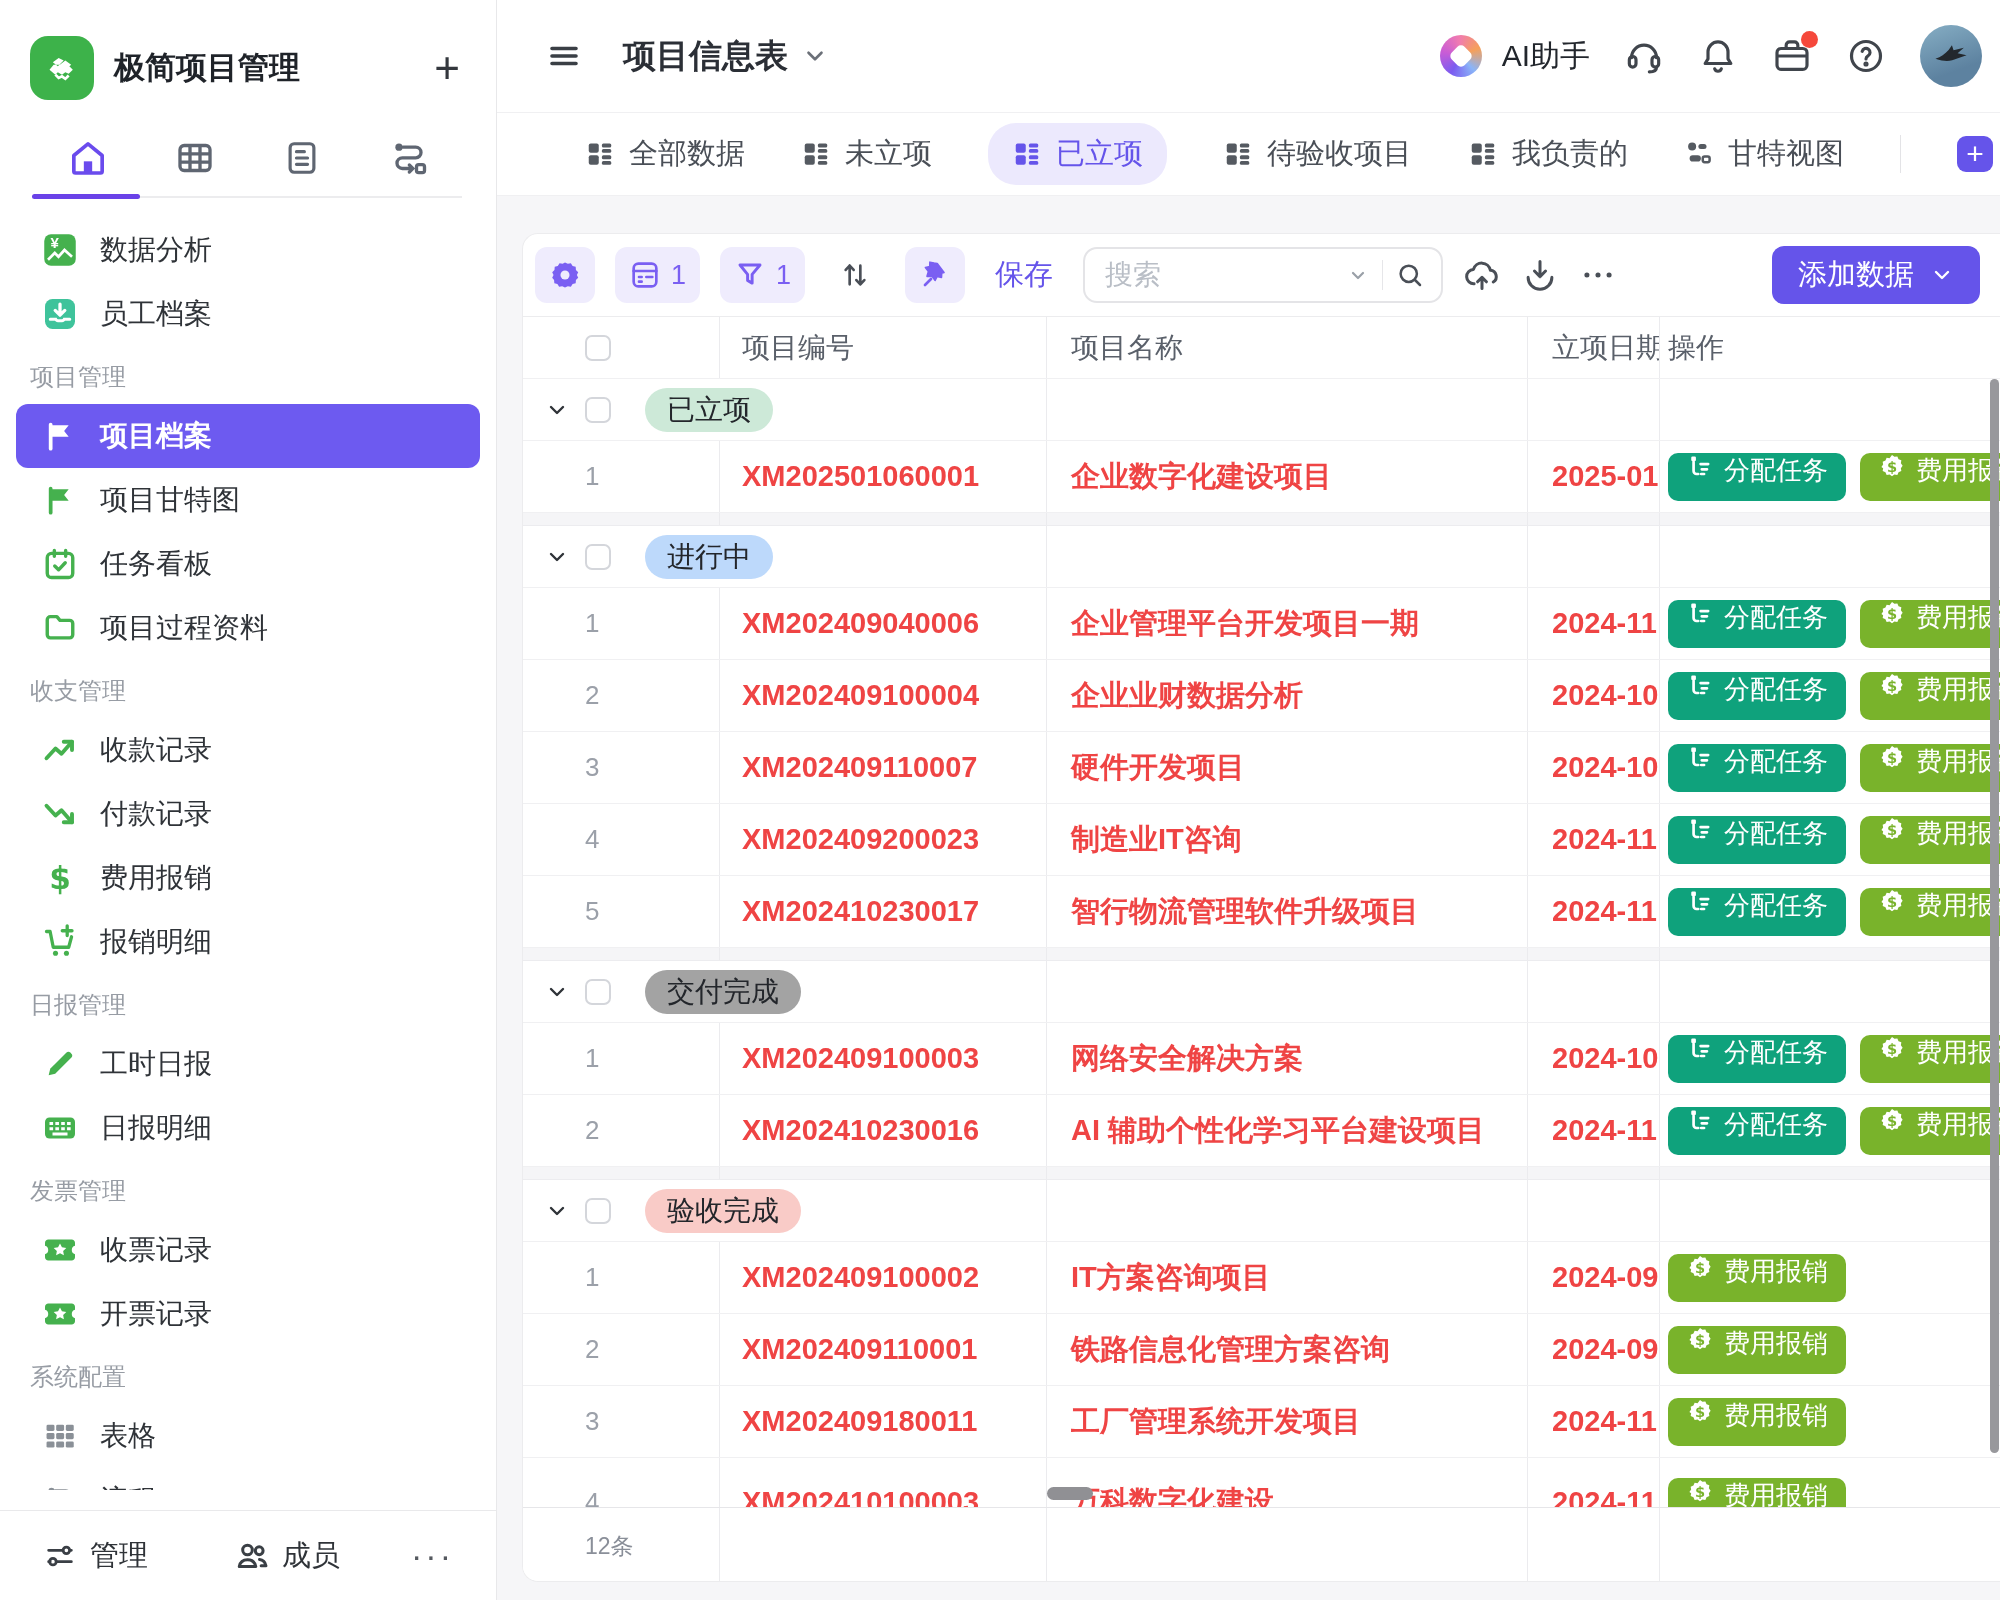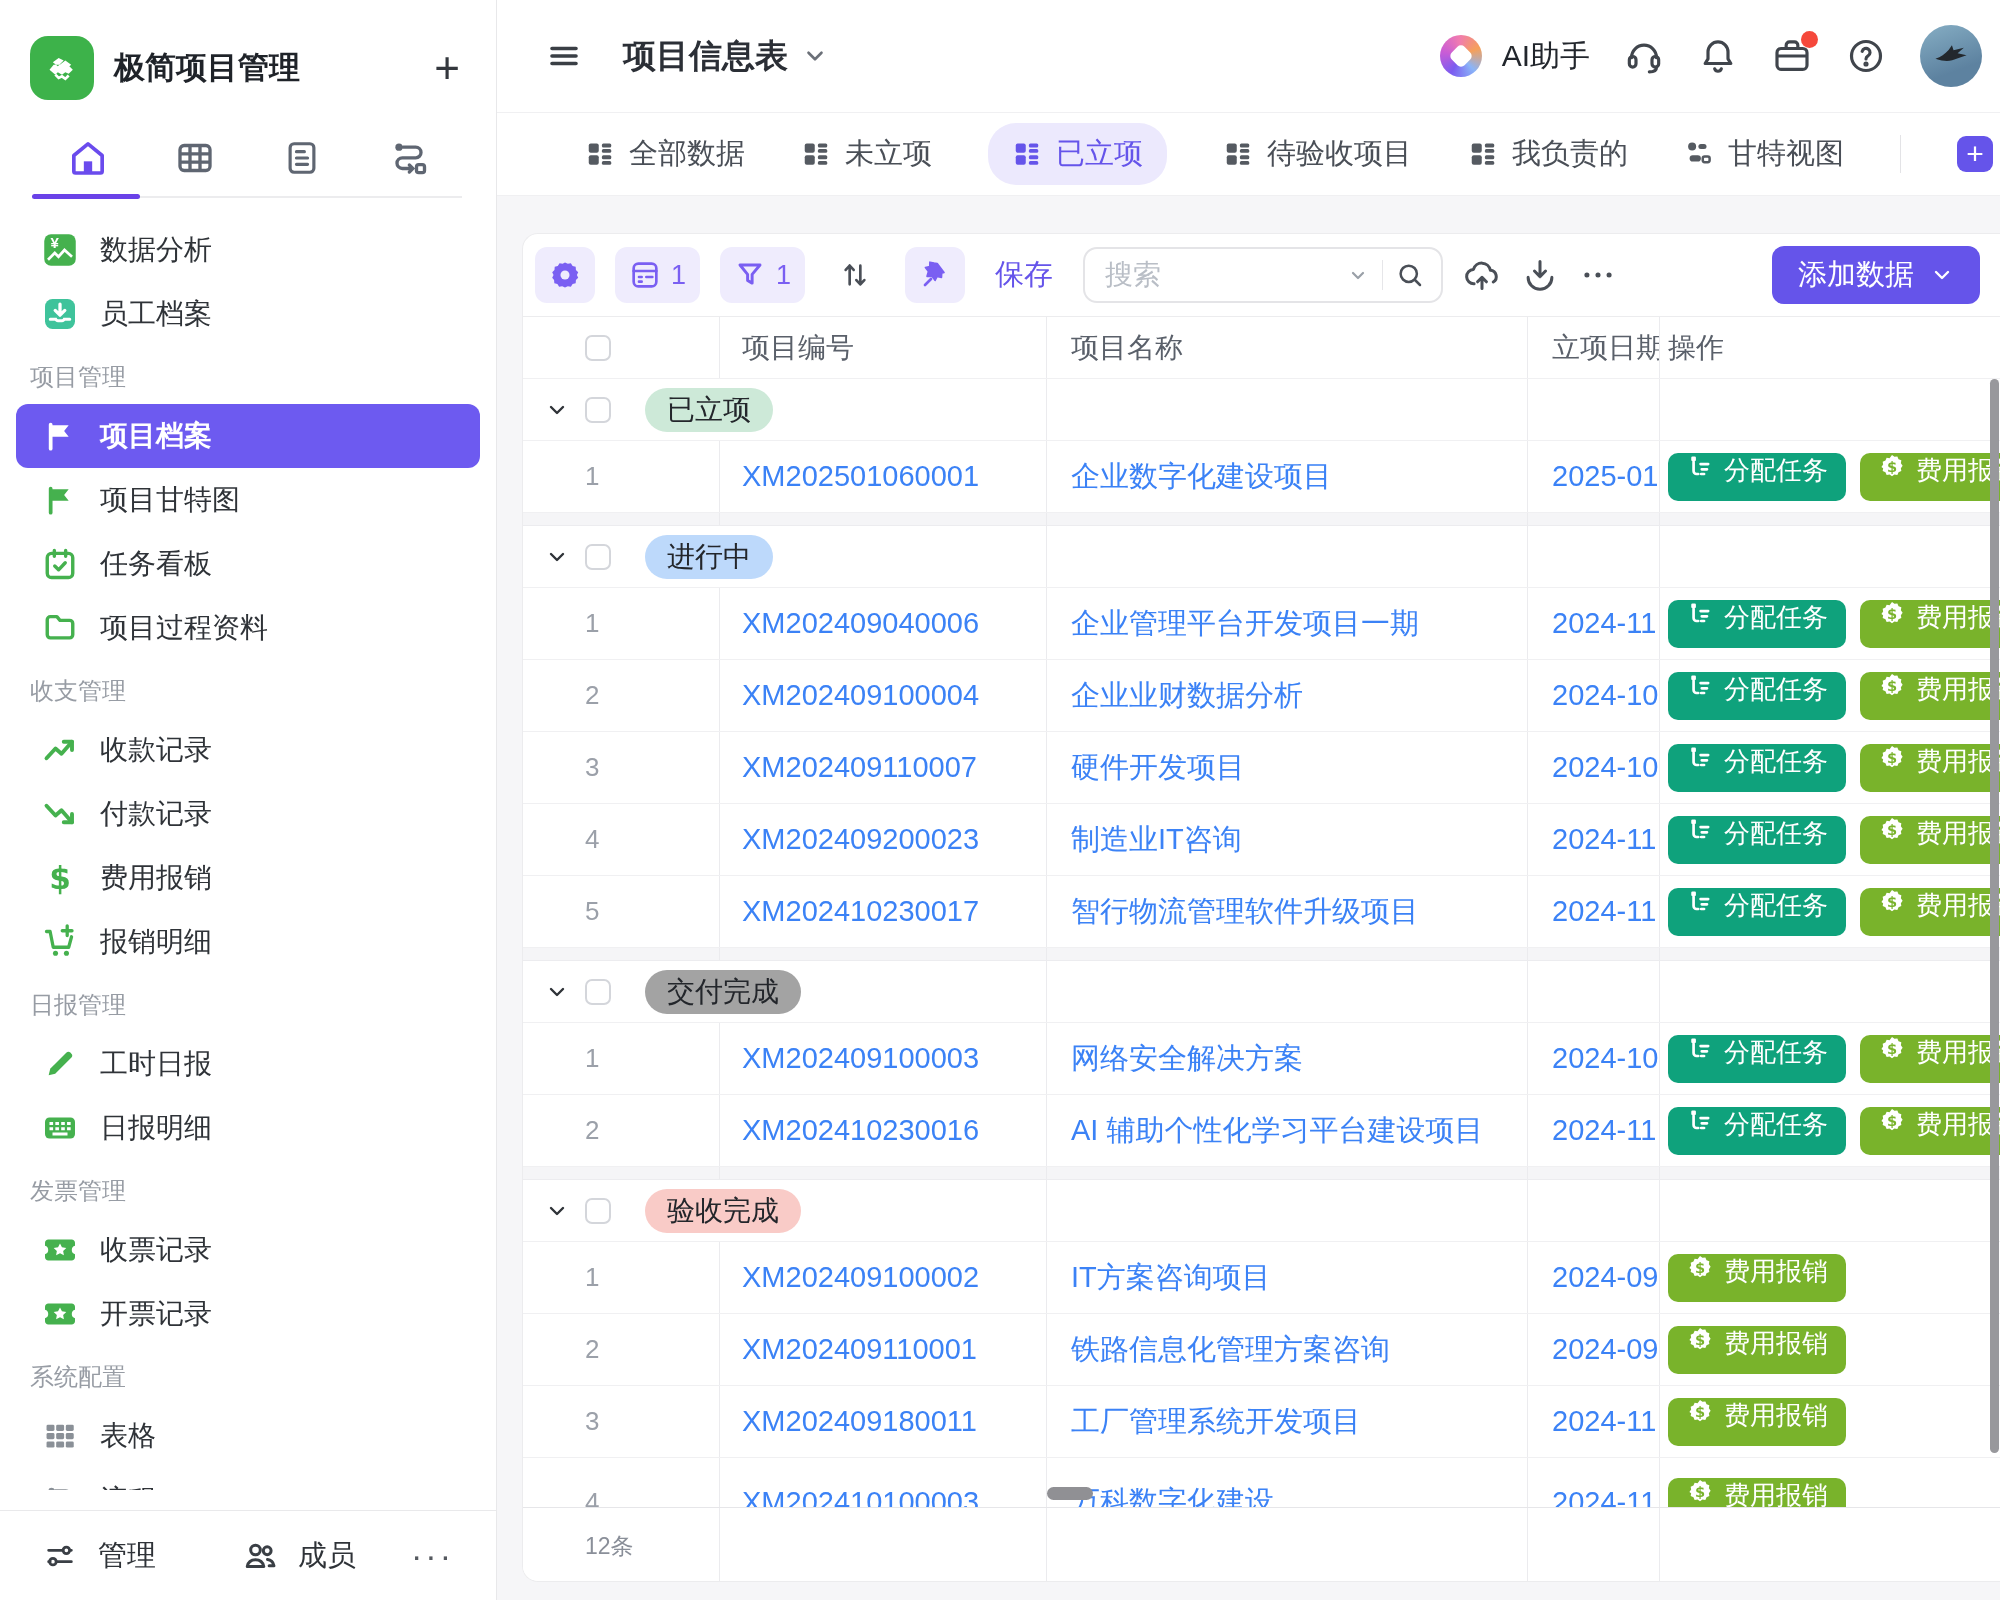--- a/index.html
+++ b/index.html
@@ -21,21 +21,21 @@
   .icon-tabs .active-bar { position:absolute; left:32px; bottom:-1px; width:108px; height:5px; border-radius:3px; background:#6a42e8; }
   .menu { padding-top:20px; height:1292px; overflow:hidden; }
   .menu-section { height:58px; line-height:62px; padding-left:30px; font-size:24px; color:#979ca4; }
   .menu-item { height:64px; margin:0 16px; padding-left:26px; border-radius:12px; display:flex; align-items:center; gap:22px; font-size:28px; color:#2f3338; cursor:default; }
   .menu-item .ic { width:36px; height:36px; color:#45b14e; }
   .menu-item .ic.gray { color:#8a9097; }
   .menu-item.active { background:#6d5af0; color:#fff; font-weight:700; }
   .menu-item.active .ic { color:#fff; }
   .side-bottom { position:absolute; left:0; right:0; bottom:0; height:90px; background:#fff; border-top:1px solid #e9e9eb; display:flex; align-items:center; padding:0 42px; gap:16px; font-size:29px; color:#2f3338; }
   .side-bottom .ic { width:36px; height:36px; color:#3a3f45; }
-  .side-bottom .grp { display:flex; align-items:center; gap:20px; }
+  .side-bottom .grp { display:flex; align-items:center; gap:12px; }
   .side-bottom .grp + .grp { margin-left:70px; }
   .side-more { margin-left:auto; font-size:34px; letter-spacing:3px; color:#55595f; }
 
   
   .main { flex:1; display:flex; flex-direction:column; min-width:0; }
   .top-header { height:113px; flex:none; border-bottom:1px solid #f0f0f2; display:flex; align-items:center; padding:0 18px 0 48px; }
   .hamburger { width:38px; height:38px; color:#3a3f45; }
   .sheet-title { margin-left:40px; font-size:33px; font-weight:600; color:#2b2f36; }
   .title-chev { width:26px; height:26px; color:#6b7078; margin-left:14px; }
   .header-right { margin-left:auto; display:flex; align-items:center; gap:34px; }
@@ -84,21 +84,21 @@
   .c0 { width:197px; flex:none; padding-left:62px; }
   .c1 { width:327px; flex:none; padding-left:22px; }
   .c2 { width:481px; flex:none; padding-left:24px; }
   .c3 { width:132px; flex:none; padding-left:24px; }
   .c4 { flex:1; padding-left:8px; gap:14px; }
   .cm { width:524px; flex:none; padding-left:22px; gap:0; }
   .hrow { height:62px; color:#5a606a; font-size:28px; }
   .grow { height:62px; }
   .drow { height:72px; font-size:29px; }
   .drow .no { color:#9ba0a9; font-size:26px; }
-  .drow .c1, .drow .c2, .drow .c3 { font-weight:400; color:#3b82f6; }
+  .drow .c1, .drow .c2, .drow .c3 { font-weight:700; color:#ef4444; }
   .gap-row { height:13px; background:#f5f5f7; border-bottom:1px solid #ececef; }
   .gap-row .cell { background:#f5f5f7; }
   .cb { width:26px; height:26px; border:2px solid #d4d6db; border-radius:7px; background:#fff; flex:none; }
   .chev-sm { width:24px; height:24px; color:#2f3338; margin-right:16px; flex:none; }
   .badge { height:44px; line-height:44px; border-radius:22px; padding:0 22px; font-size:28px; font-weight:500; color:#23262b; margin-left:34px; }
   .abtn { height:48px; border-radius:10px; color:#fff; font-size:26px; font-weight:500; display:inline-flex; align-items:flex-start; gap:10px; padding:0 18px; flex:none; }
   .abtn .ic { width:28px; height:28px; }
   .btn-assign { background:#0fa27c; }
   .btn-expense { background:#79b32b; }
   .row.partial { height:49px; overflow:hidden; border-bottom:none; }

